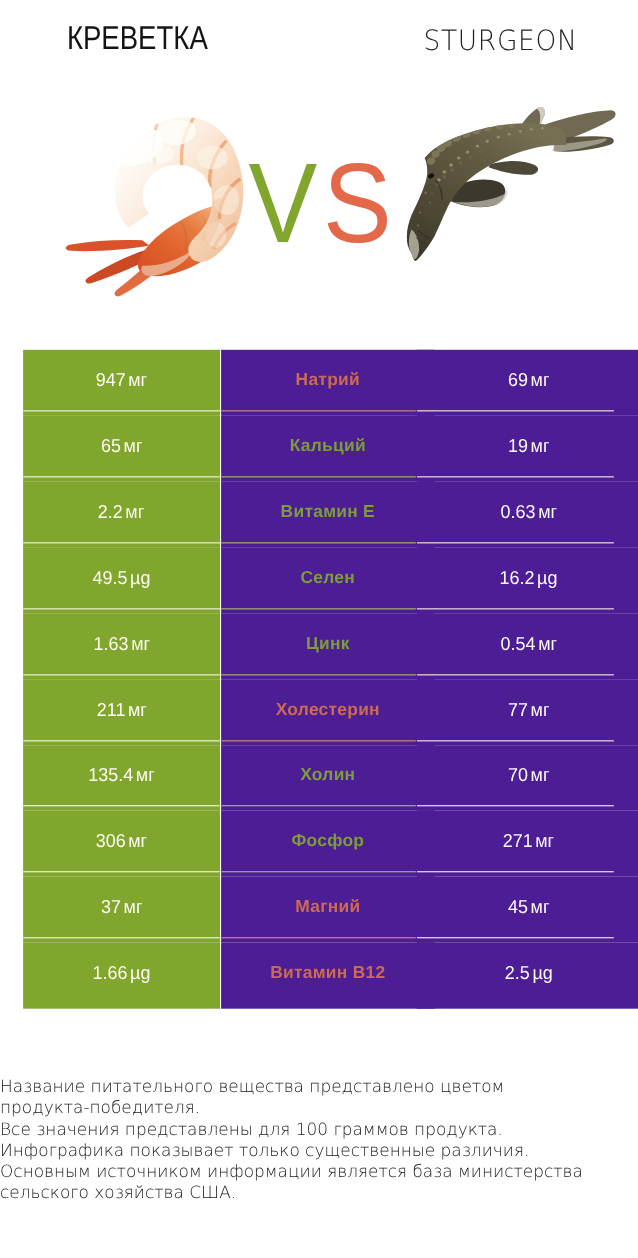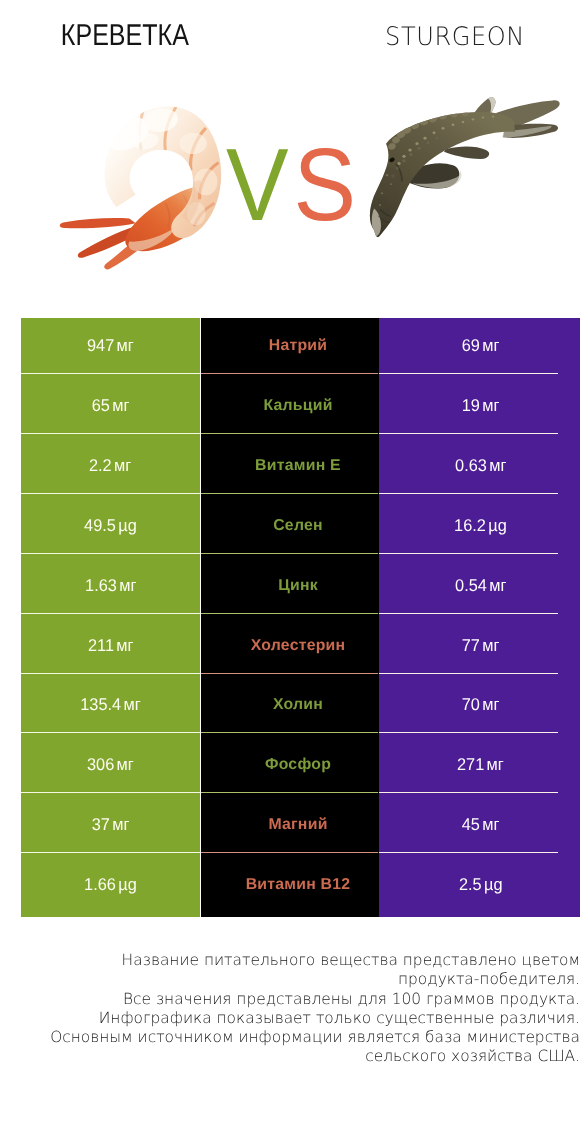--- a/index.html
+++ b/index.html
@@ -22,36 +22,36 @@
     font-family:"Liberation Sans",sans-serif;transform:scaleX(0.91);transform-origin:0 0;}
   .vs .v{color:#81a62e;margin-right:5.5px;}
   .vs .s{color:#e4694a;}
 
   .cmp{position:absolute;left:21px;top:314px;width:537px;}
   .row{position:relative;height:59.93px;}
   .cell{position:absolute;top:4px;height:59.93px;display:flex;align-items:center;justify-content:center;box-sizing:border-box;padding-bottom:4px;}
   .cleft{left:0;width:179px;background:#81a62e;color:#fdfdf2;}
   .cleft .vwrap,.cright .vwrap{display:inline-block;transform:scaleX(0.96);white-space:nowrap;}
   
-  .cmid{left:180px;width:194px;background:#000000;font-weight:bold;font-size:15.8px;letter-spacing:0.25px;}
+  .cmid{left:180px;width:194px;background:#4c1d95;font-weight:bold;font-size:15.8px;letter-spacing:0.25px;}
   
   .cright{left:358px;width:203px;background:#4c1d95;color:#fffdfa;}
   .cmid.green{color:#7d9c3c;}
   .cmid.orange{color:#cb6b50;}
   .num{font-size:17px;font-weight:normal;}
   .unit{font-size:17px;font-weight:normal;margin-left:2.5px;}
   .sep{position:absolute;height:1px;bottom:0;}
   .sep-l{left:0;width:179px;background:#f4f7e2;}
   .sep-r{left:358px;width:179px;background:#fdf0e4;}
   .sep-m{left:180px;width:177px;}
   .sep-m.green{background:#a8c16a;}
   .sep-m.orange{background:#d5917e;}
 
   .title,.vs,.note div,.cmid span,.vwrap{backface-visibility:hidden;-webkit-backface-visibility:hidden;}
-  .note{position:absolute;left:0px;top:951px;width:580px;text-align:right;font-family:"DejaVu Sans",sans-serif;font-weight:200;font-size:15.4px;line-height:19.3px;color:#1a1a1a;}
+  .note{position:absolute;left:0px;top:979px;width:580px;text-align:left;font-family:"DejaVu Sans",sans-serif;font-weight:200;font-size:15.4px;line-height:19.3px;color:#1a1a1a;}
 </style>
 </head>
 <body>
 
 <div class="page">
 
   <div class="title" id="title-left">КРЕВЕТКА</div>
   <div class="title" id="title-right">STURGEON</div>
 
   <div class="hero">

